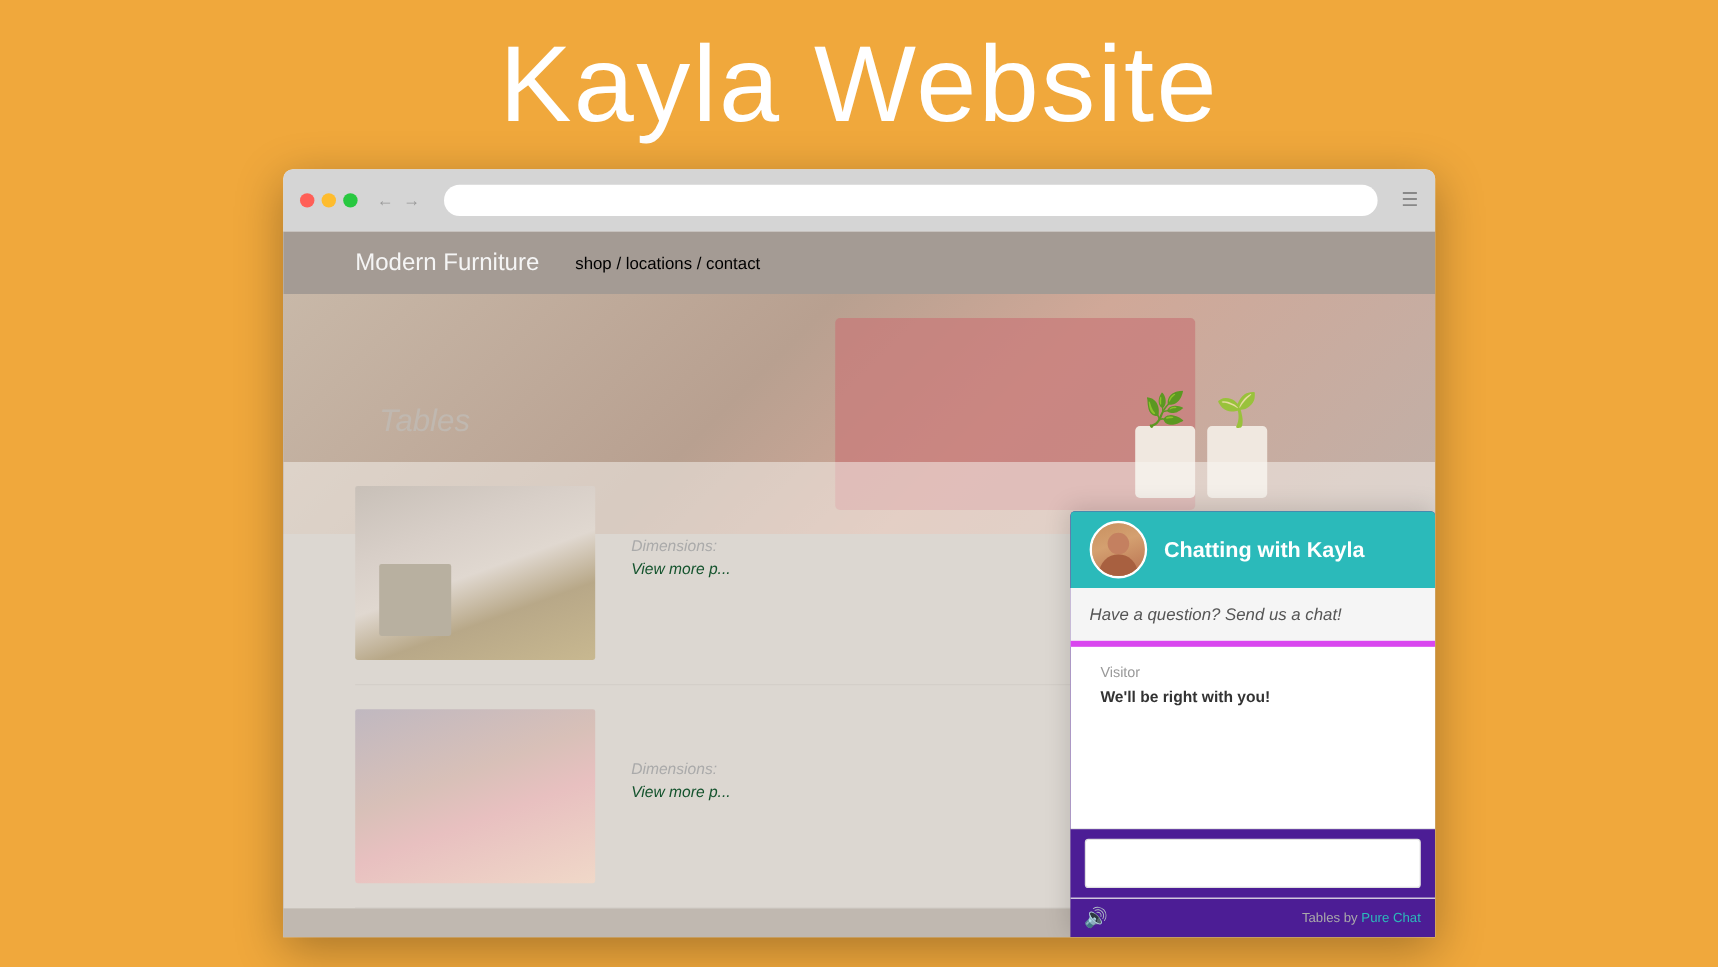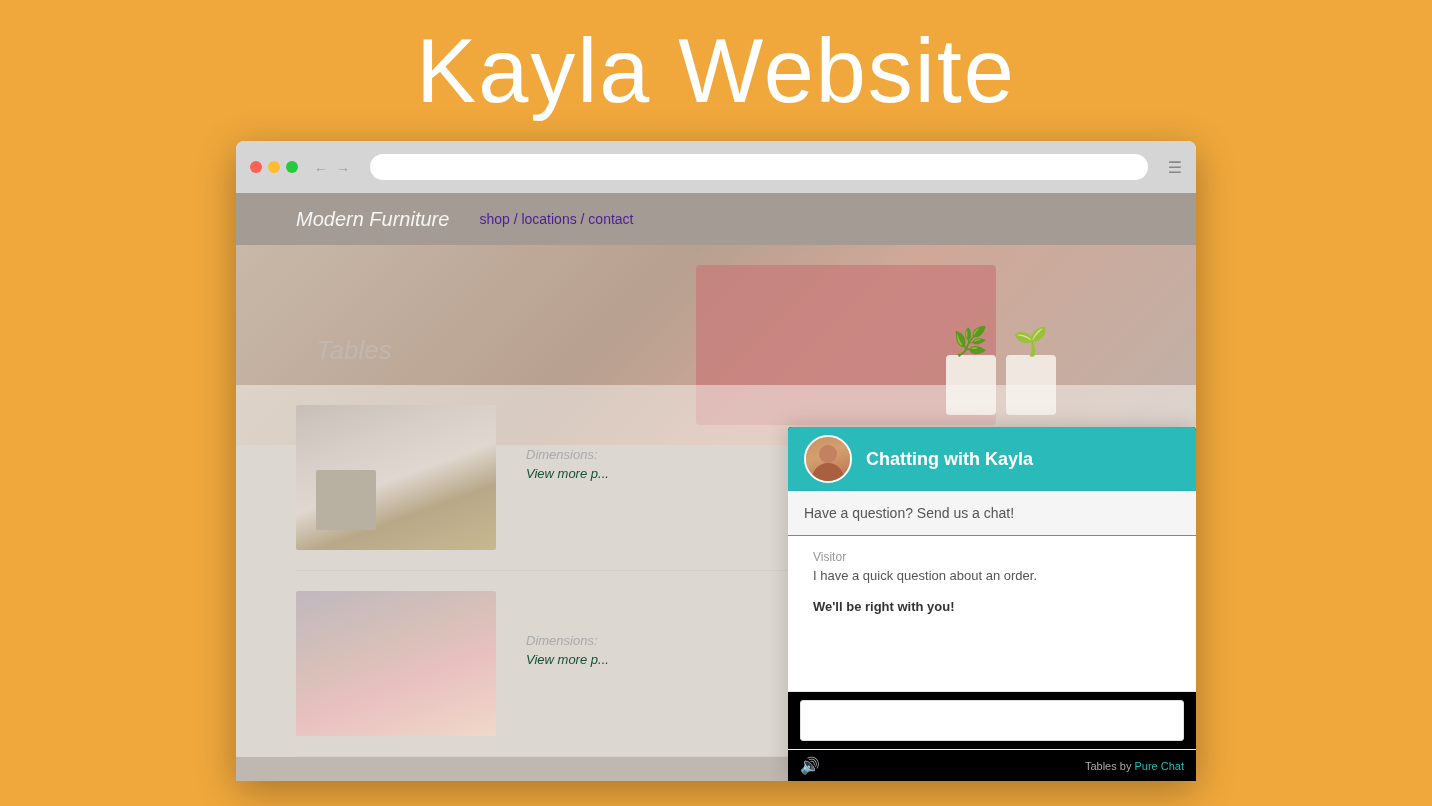--- a/index.html
+++ b/index.html
@@ -101,27 +101,26 @@
       background: rgba(160, 152, 144, 0.85);
       height: 52px;
       display: flex;
       align-items: center;
       padding: 0 60px;
       gap: 30px;
     }
 
     .site-logo {
       color: #f5f5f5;
-      font-style: italic;
       font-size: 20px;
       font-weight: 300;
     }
 
     .site-nav-links {
-      color: #4c1d95;
+      color: #000000;
       font-size: 14px;
       font-weight: 300;
     }
 
     
     .site-body {
       position: relative;
       width: 100%;
       height: calc(100% - 52px);
       background: #c0b8b0;
@@ -258,22 +257,22 @@
       font-style: italic;
       font-size: 13px;
       color: #14532d;
     }
 
     
     .chat-widget {
       position: absolute;
       bottom: 0;
       right: 0;
-      width: 408px;
-      background: #000000;
+      width: 304px;
+      background: #4c1d95;
       border-radius: 4px 4px 0 0;
       box-shadow: -2px -2px 20px rgba(0,0,0,0.15);
       overflow: hidden;
       z-index: 10;
     }
 
     .chat-header {
       background: #2BBABA;
       height: 64px;
       display: flex;
@@ -334,21 +333,22 @@
     .chat-body {
       background: white;
       min-height: 200px;
     }
 
     .chat-welcome {
       background: #f5f5f5;
       padding: 14px 16px;
       font-size: 14px;
       color: #555;
-      border-bottom: 1px solid #d946ef;
+      border-bottom: 5px solid #d946ef;
+      font-style: italic;
     }
 
     .chat-messages {
       padding: 14px 25px;
     }
 
     .chat-visitor-label {
       font-size: 12px;
       color: #999;
       margin-bottom: 4px;
@@ -480,21 +480,20 @@
           <div class="chat-avatar">
             <div class="chat-avatar-face"></div>
           </div>
           <span class="chat-title">Chatting with Kayla</span>
         </div>
 
         <div class="chat-body">
           <div class="chat-welcome">Have a question? Send us a chat!</div>
           <div class="chat-messages">
             <div class="chat-visitor-label">Visitor</div>
-            <div class="chat-visitor-msg">I have a quick question about an order.</div>
             <div class="chat-system-msg">
               <div>We'll be right with you!</div>
             </div>
           </div>
         </div>
 
         <div class="chat-input-area">
           <textarea class="chat-input" style=""></textarea>
         </div>
 

